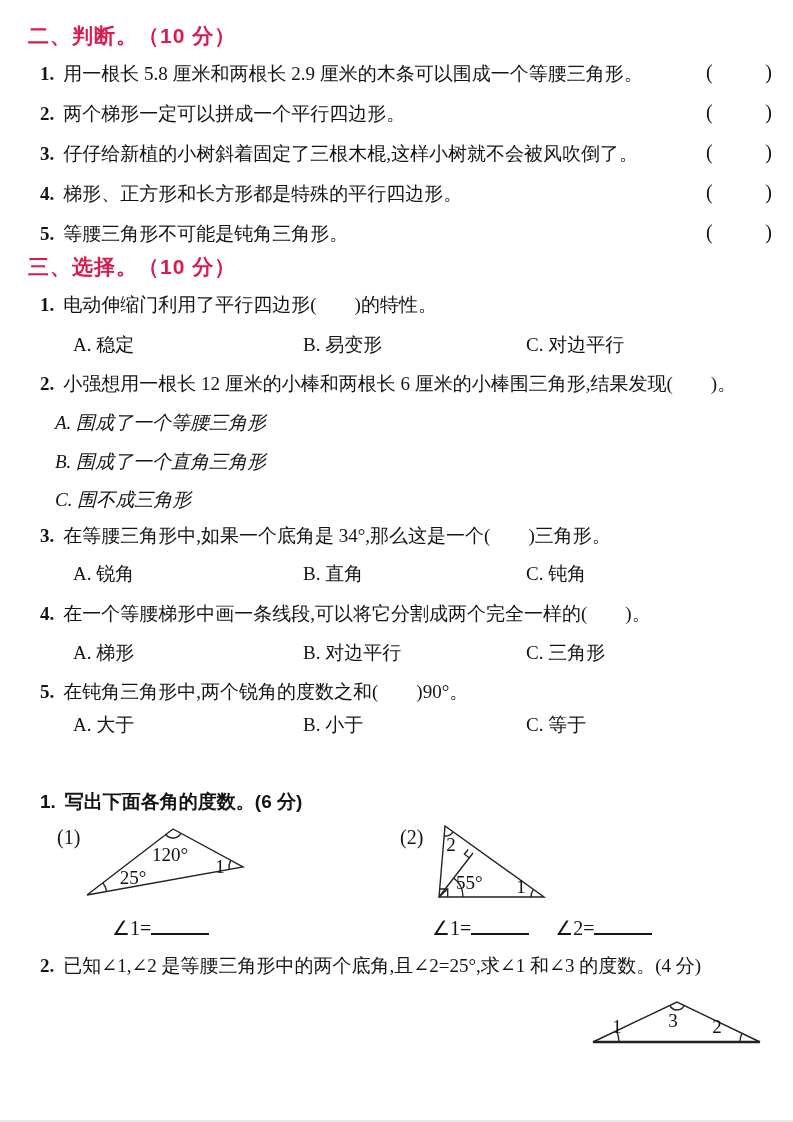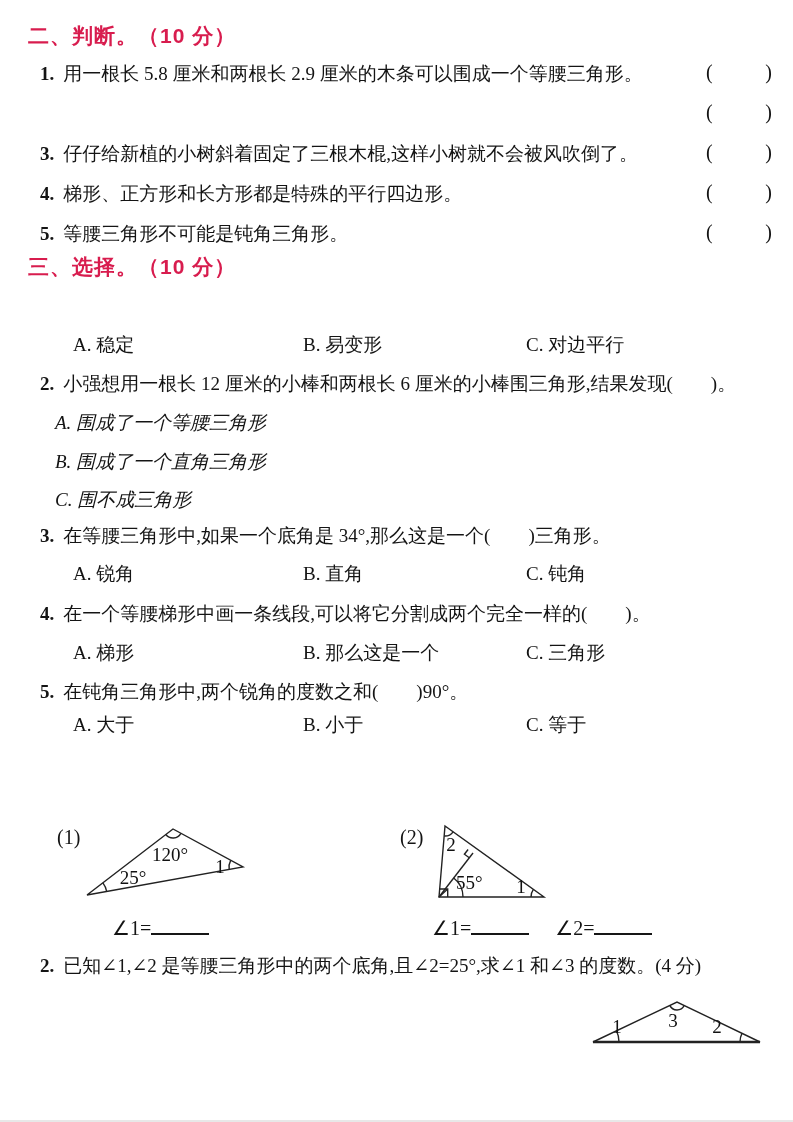--- a/index.html
+++ b/index.html
@@ -52,20 +52,23 @@
   <div class="heading" style="top:22px">二、判断。（10 分）</div>
 
   <div class="row" style="top:61px">
     <span class="num">1.</span><span>用一根长 5.8 厘米和两根长 2.9 厘米的木条可以围成一个等腰三角形。</span>
   </div>
   <span class="parens" style="top:61px">
       <span>(</span>
       <span>)</span>
     </span>
 
+  <div class="row" style="top:101px">
+    <span class="num">2.</span><span>两个梯形一定可以拼成一个平行四边形。</span>
+  </div>
   <span class="parens" style="top:101px">
       <span>(</span>
       <span>)</span>
     </span>
 
   <div class="row" style="top:141px">
     <span class="num">3.</span><span>仔仔给新植的小树斜着固定了三根木棍,这样小树就不会被风吹倒了。</span>
   </div>
   <span class="parens" style="top:141px">
       <span>(</span>
@@ -83,20 +86,23 @@
   <div class="row" style="top:221px">
     <span class="num">5.</span><span>等腰三角形不可能是钝角三角形。</span>
   </div>
   <span class="parens" style="top:221px">
       <span>(</span>
       <span>)</span>
     </span>
 
   <div class="heading" style="top:253px">三、选择。（10 分）</div>
 
+  <div class="row" style="top:292px">
+    <span class="num">1.</span><span>电动伸缩门利用了平行四边形(　　)的特性。</span>
+  </div>
   <span class="opt optA" style="top:332px">A. 稳定</span>
   <span class="opt optB" style="top:332px">B. 易变形</span>
   <span class="opt optC" style="top:332px">C. 对边平行</span>
 
   <div class="row" style="top:371px">
     <span class="num">2.</span><span>小强想用一根长 12 厘米的小棒和两根长 6 厘米的小棒围三角形,结果发现(　　)。</span>
   </div>
   <span class="subopt" style="top:410px">A. 围成了一个等腰三角形</span>
   <span class="subopt" style="top:449px">B. 围成了一个直角三角形</span>
   <span class="subopt" style="top:487px">C. 围不成三角形</span>
@@ -105,31 +111,34 @@
     <span class="num">3.</span><span>在等腰三角形中,如果一个底角是 34°,那么这是一个(　　)三角形。</span>
   </div>
   <span class="opt optA" style="top:561px">A. 锐角</span>
   <span class="opt optB" style="top:561px">B. 直角</span>
   <span class="opt optC" style="top:561px">C. 钝角</span>
 
   <div class="row" style="top:601px">
     <span class="num">4.</span><span>在一个等腰梯形中画一条线段,可以将它分割成两个完全一样的(　　)。</span>
   </div>
   <span class="opt optA" style="top:640px">A. 梯形</span>
-  <span class="opt optB" style="top:640px">B. 那么这是一个</span>
+  <span class="opt optB" style="top:640px">B. 对边平行</span>
   <span class="opt optC" style="top:640px">C. 三角形</span>
 
   <div class="row" style="top:679px">
     <span class="num">5.</span><span>在钝角三角形中,两个锐角的度数之和(　　)90°。</span>
   </div>
   <span class="opt optA" style="top:712px">A. 大于</span>
   <span class="opt optB" style="top:712px">B. 小于</span>
   <span class="opt optC" style="top:712px">C. 等于</span>
 
 
+  <div class="row boldline" style="top:789px">
+    <span class="num">1.</span><span>写出下面各角的度数。(6 分)</span>
+  </div>
 
   <span class="figlabel" style="left:57px;top:826px">(1)</span>
   <svg class="fig" style="left:55px;top:820px" width="210" height="100" viewBox="0 0 210 100">
     <polygon points="32,75 118,9 188,47"></polygon>
     <path d="M47.9,62.8 A20,20 0 0 1 51.7,71.5"></path>
     <path d="M125.9,13.3 A9,9 0 0 1 110.9,14.5"></path>
     <path d="M174.2,49.4 A14,14 0 0 1 175.7,40.3"></path>
     <text x="115" y="41" text-anchor="middle">120°</text>
     <text x="78" y="64" text-anchor="middle">25°</text>
     <text x="165" y="53" text-anchor="middle">1</text>

